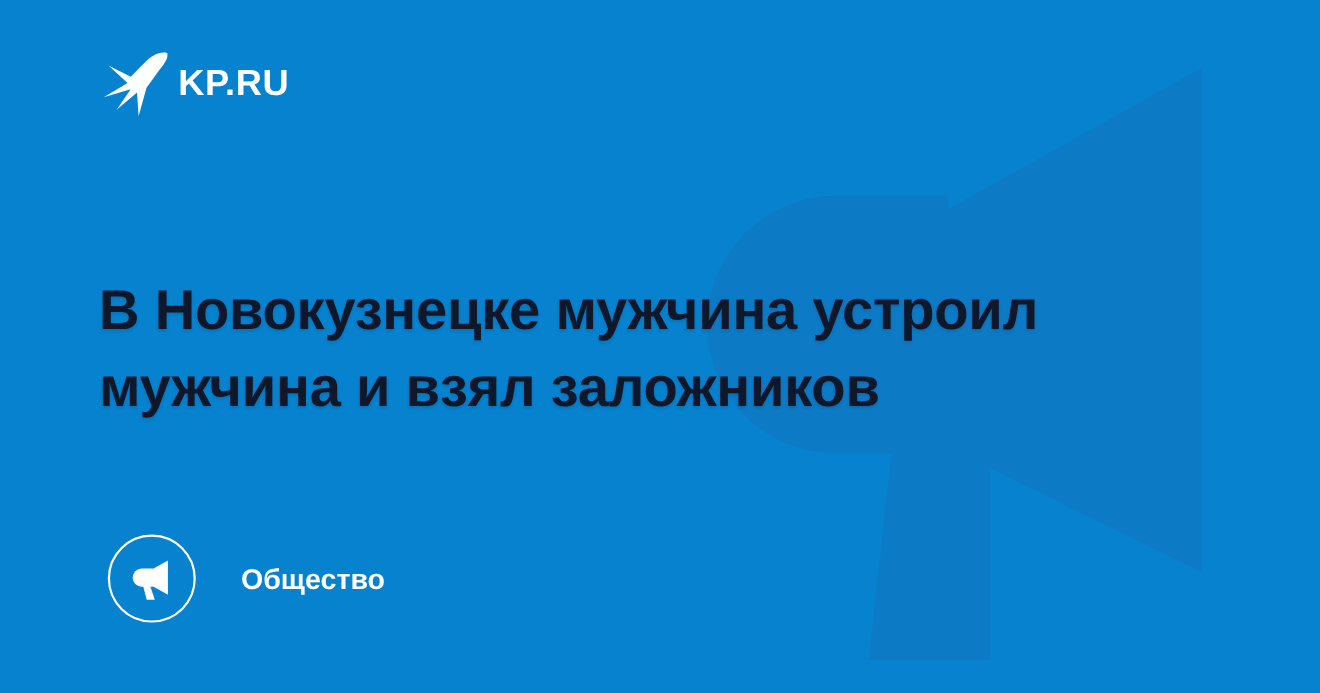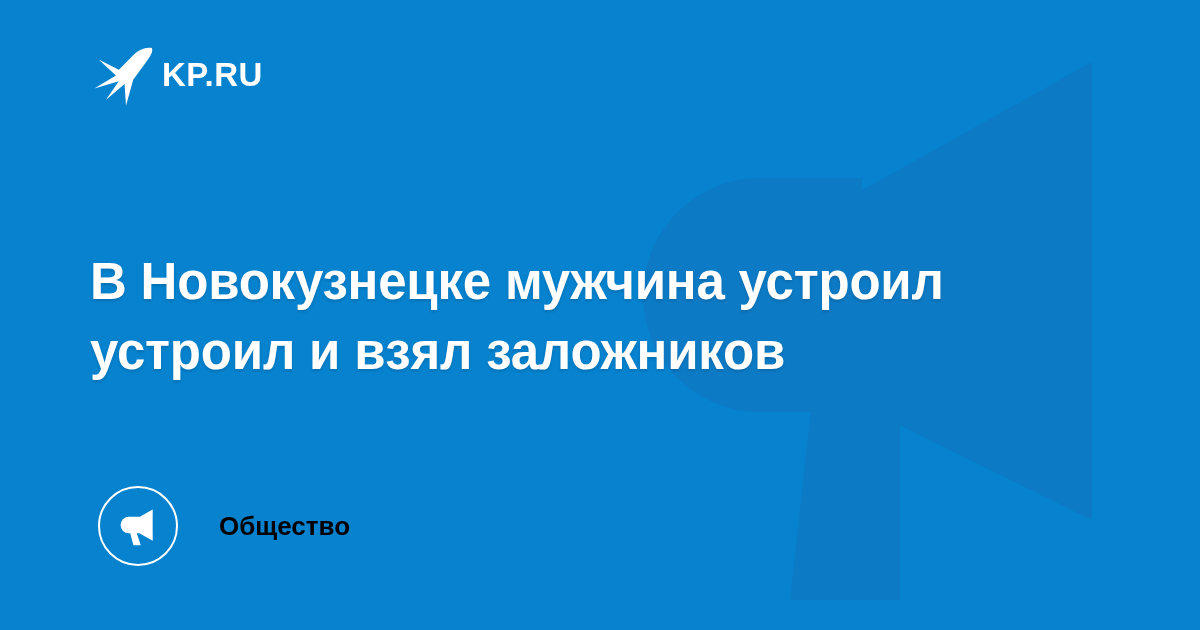--- a/index.html
+++ b/index.html
@@ -51,21 +51,21 @@
     line-height: 1;
     white-space: nowrap;
   }
 
   
   #headline {
     position: absolute;
     left: 90px;
     top: 213px;
     width: 1010px;
-    color: #ffffff;
+    color: #0f172a;
     font-size: 51px;
     font-weight: bold;
     line-height: 70px;
     letter-spacing: -0.2px;
     text-shadow: 0 2px 3px rgba(0,0,0,0.13);
   }
   #headline .hl-line { display: block; white-space: nowrap; }
 
   
   #category {
@@ -89,21 +89,21 @@
   #category-circle svg {
     position: absolute;
     left: 50%;
     top: 50%;
     transform: translate(-50%, -50%);
     width: 44px;
     height: 44px;
     display: block;
   }
   #category-label {
-    color: #000000;
+    color: #ffffff;
     font-size: 26px;
     font-weight: bold;
     line-height: 1;
     white-space: nowrap;
   }
 </style>
 </head>
 <body>
 
 <div id="card">
@@ -125,21 +125,21 @@
       <g fill="#ffffff">
         <path d="M86 14 C78 12 68 16 60 24 L40 44 L12 30 L36 52 L6 70 L40 60
                  L22 86 L48 64 L50 94 L60 58 L76 36 C84 26 88 19 86 14 Z"></path>
       </g>
     </svg>
     <span id="brand-name">KP.RU</span>
   </div>
 
   <h1 id="headline">
     <span class="hl-line">В Новокузнецке мужчина устроил</span>
-    <span class="hl-line">устроил и взял заложников</span>
+    <span class="hl-line">мужчина и взял заложников</span>
   </h1>
 
   <div id="category">
     <span id="category-circle">
       <svg viewBox="0 0 48 48" xmlns="http://www.w3.org/2000/svg" aria-hidden="true">
         <g fill="#ffffff">
           <path d="M40 6 L40 40 L24 31 L24 15 Z"></path>
           <path d="M14 14 L25 14 L25 32 L14 32 A9 9 0 0 1 14 14 Z"></path>
           <path d="M15 30 L22 30 L27 45 L19 45 Z"></path>
         </g>

